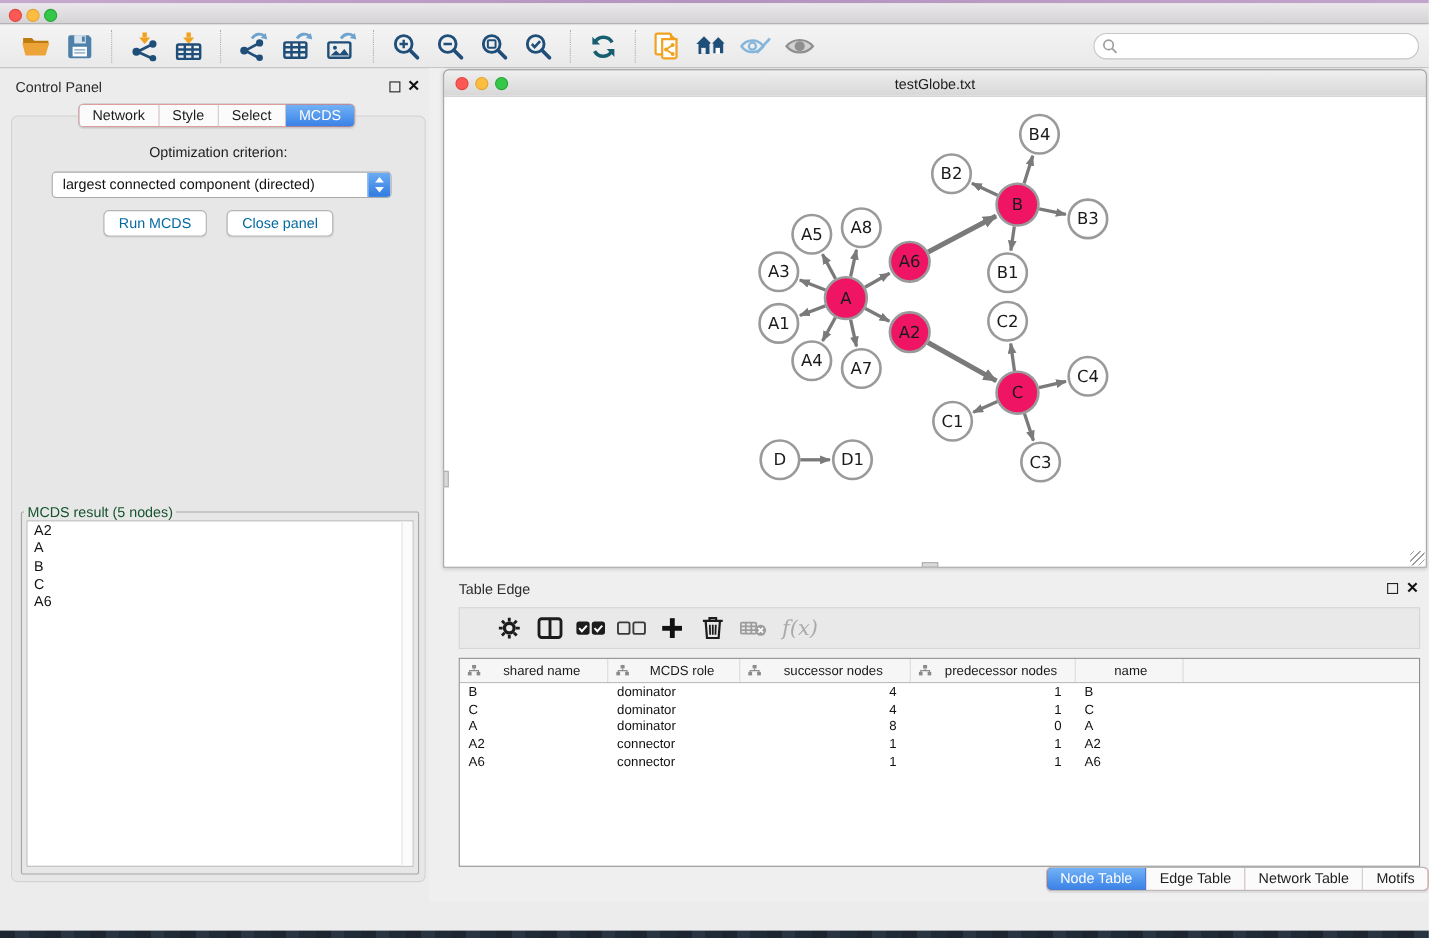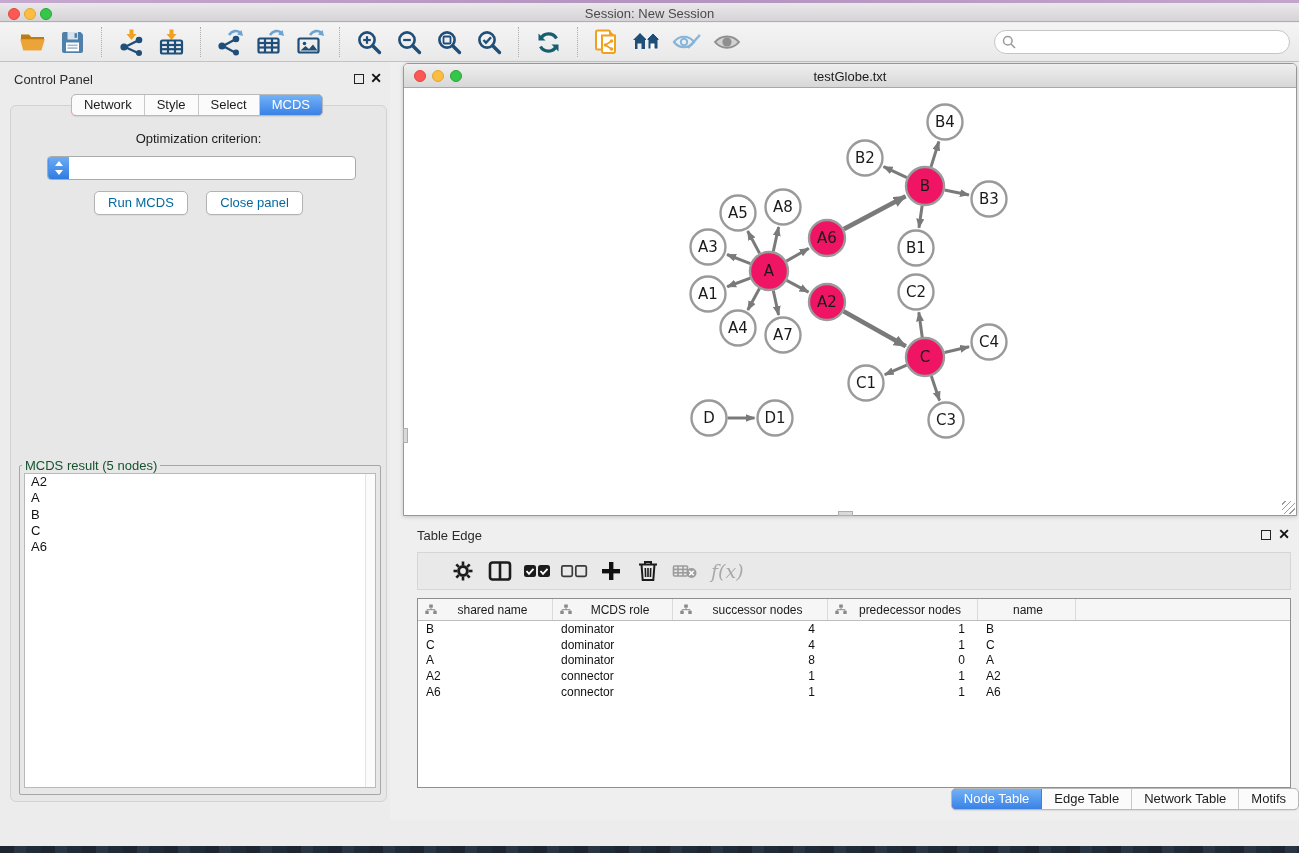--- a/index.html
+++ b/index.html
@@ -129,21 +129,20 @@
 </head>
 <body>
 
 <div id="root">
 
   <div class="desktop-strip-top"></div>
   <div class="titlebar">
     <span class="tl red"></span>
     <span class="tl yellow"></span>
     <span class="tl green"></span>
-    <div class="title-text">Session: New Session</div>
   </div>
 
   <div class="toolbar">
     <span class="tb-icon">
       <svg width="27" height="25" viewBox="0 0 27 25">
           <path d="M2 4.5h8l2.2 2.6H25v3.4H2z" fill="#BD7B10"></path>
           <path d="M1.2 9.2h24.6l-3.4 11.3H4.2z" fill="#ECA439"></path>
         </svg>
     </span>
     <span class="tb-icon">
@@ -313,20 +312,21 @@
     <span class="win-close cp-close">✕</span>
     <div class="cp-tabs-wrap"><span class="seg" id="cp-tabs">
           <span class="seg-btn">Network</span>
           <span class="seg-btn">Style</span>
           <span class="seg-btn">Select</span>
           <span class="seg-btn active">MCDS</span>
         </span></div>
     <div class="cp-body">
       <div class="opt-label">Optimization criterion:</div>
       <div class="dropdown">
+        <span class="dd-text">largest connected component (directed)</span>
         <span class="dd-spin"></span>
       </div>
       <div class="cp-buttons">
         <button class="mac-btn">Run MCDS</button>
         <button class="mac-btn">Close panel</button>
       </div>
       <fieldset class="result-box">
         <legend>MCDS result (5 nodes)</legend>
         <div class="result-list" id="result-list">
           <div class="result-scroll"></div>

